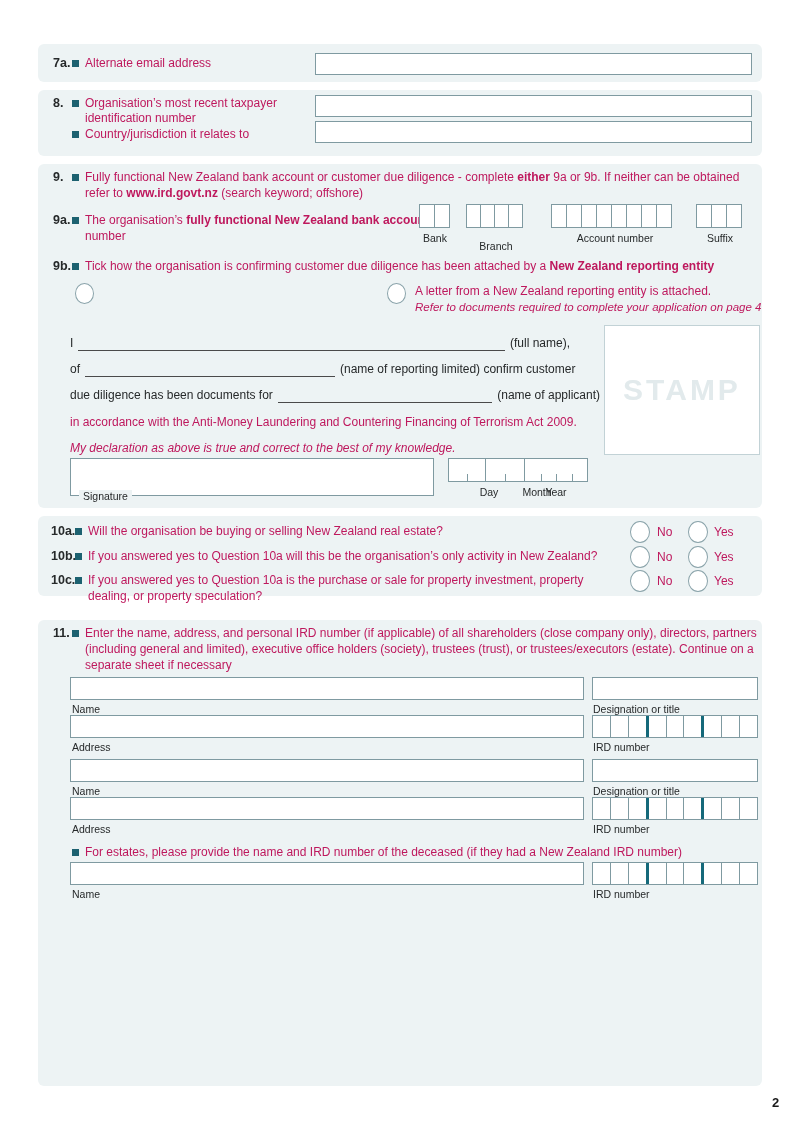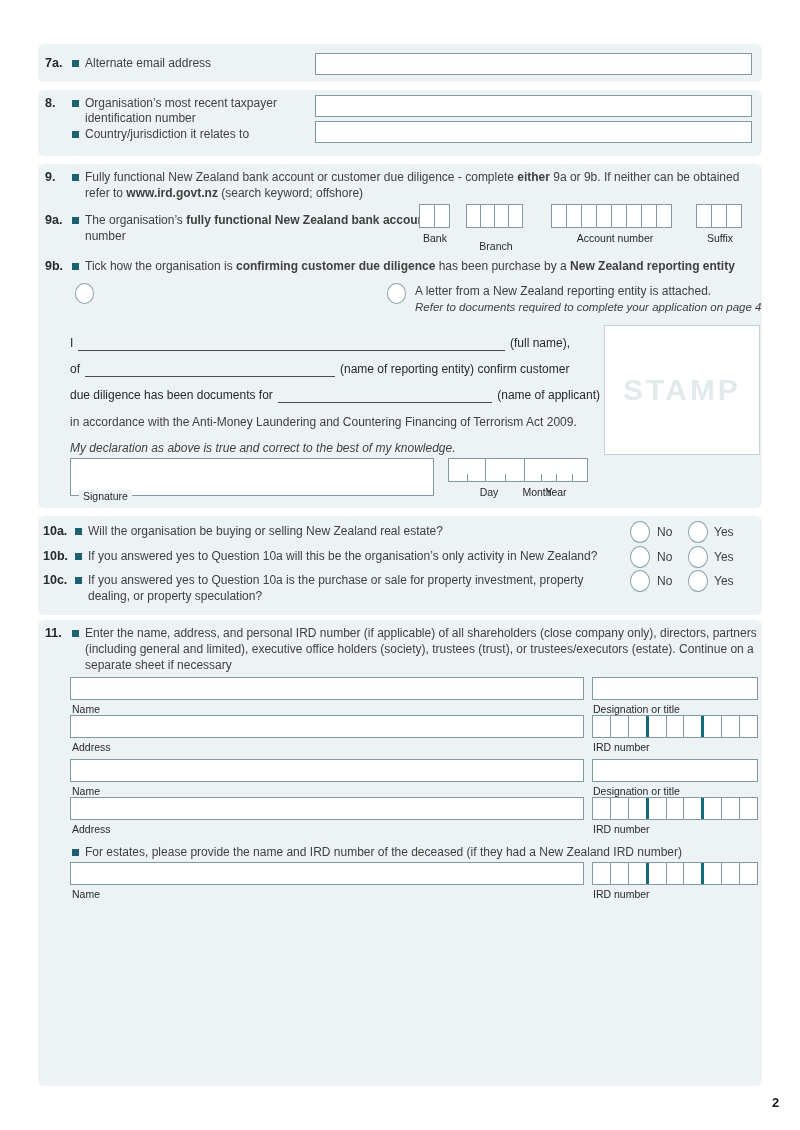--- a/index.html
+++ b/index.html
@@ -19,31 +19,32 @@
     width: 724px;
     background: #edf3f4;
     border-radius: 6px;
   }
   .qnum {
     position: absolute;
     font-size: 12.5px;
     font-weight: 700;
     color: #26292a;
     white-space: nowrap;
+    margin-left: 8px;
   }
   .bullet {
     position: absolute;
     width: 7px; height: 7px;
     background: #1c6170;
   }
   .qtext {
     position: absolute;
     font-size: 12px;
     line-height: 16px;
-    color: #404040;
+    color: #be185d;
   }
   .input-box {
     position: absolute;
     height: 22px;
     background: #ffffff;
     border: 1px solid #7f9aa1;
   }
   .cellgroup { position: absolute; display: flex; }
   .cell {
     width: 16px; height: 24px;
@@ -202,36 +203,36 @@
         <span class="cell"></span>
         <span class="cell"></span>
     </div>
     <span class="boxlabel" style="left:397px;top:68px;">Bank</span>
     <span class="boxlabel" style="left:458px;top:68px;margin-top:8px;">Branch</span>
     <span class="boxlabel" style="left:577px;top:68px;">Account number</span>
     <span class="boxlabel" style="left:682px;top:68px;">Suffix</span>
 
     <span class="qnum" style="left:7px;top:95px;">9b.</span>
     <span class="bullet" style="left:34px;top:99px;"></span>
-    <div class="qtext" style="left:47px;top:94px;width:678px;"><span>Tick how the organisation is </span><span style="font-weight: 700;">confirming customer due diligence</span><span> has been purchase by a </span><span style="font-weight: 700;">New Zealand reporting entity</span></div>
+    <div class="qtext" style="left:47px;top:94px;width:678px;"><span>Tick how the organisation is </span><span style="font-weight: 400;">confirming customer due diligence</span><span> has been attached by a </span><span style="font-weight: 700;">New Zealand reporting entity</span></div>
 
     <span class="radio" style="left:37px;top:119px;"></span>
     <span class="radio" style="left:349px;top:119px;"></span>
     <div class="qtext" style="left:377px;top:119px;width:372px;white-space:nowrap;">A letter from a New Zealand reporting entity is attached.</div>
     <div class="qtext italic" style="left:377px;top:135px;width:372px;white-space:nowrap;font-size:11.5px;">Refer to documents required to complete your application on page 4</div>
 
     <div class="decl-row" style="top:172px;width:500px;">
       <span>I</span>
       <span class="blank"></span>
       <span>(full name),</span>
     </div>
     <div class="decl-row" style="top:198px;width:530px;">
       <span>of</span>
       <span class="blank fixed"></span>
-      <span>(name of reporting entity) confirm customer</span>
+      <span>(name of reporting limited) confirm customer</span>
     </div>
     <div class="decl-row" style="top:224px;width:530px;">
       <span>due diligence has been documents for</span>
       <span class="blank"></span>
       <span>(name of applicant)</span>
     </div>
     <div class="qtext" style="left:32px;top:250px;width:540px;">in accordance with the Anti-Money Laundering and Countering Financing of Terrorism Act 2009.</div>
     <div class="qtext italic" style="left:32px;top:276px;width:540px;">My declaration as above is true and correct to the best of my knowledge.</div>
 
     <div class="stamp-box" style="left:566px;top:161px;width:156px;height:130px;">
@@ -250,21 +251,21 @@
     <div class="date-box" style="left:486px;top:294px;width:64px;">
       <span class="tick" style="left:25%;"></span>
         <span class="tick" style="left:50%;"></span>
         <span class="tick" style="left:75%;"></span>
     </div>
     <span class="boxlabel" style="left:429px;top:322px;padding-left:44px;">Day</span>
     <span class="boxlabel" style="left:467px;top:322px;margin-left:32px;">Month</span>
     <span class="boxlabel" style="left:518px;top:322px;">Year</span>
   </section>
 
-  <section class="block" style="top:516px;height:99px;">
+  <section class="block" style="top:516px;height:80px;">
 
     <span class="qnum" style="left:5px;top:8px;">10a.</span>
     <span class="bullet" style="left:37px;top:12px;"></span>
     <div class="qtext" style="left:50px;top:7px;width:540px;">Will the organisation be buying or selling New Zealand real estate?</div>
     <span class="radio r10" style="left:592px;top:5px;"></span>
     <span class="qtext" style="left:619px;top:8px;">No</span>
     <span class="radio r10" style="left:650px;top:5px;"></span>
     <span class="qtext" style="left:676px;top:8px;">Yes</span>
 
     <span class="qnum" style="left:5px;top:33px;">10b.</span>

